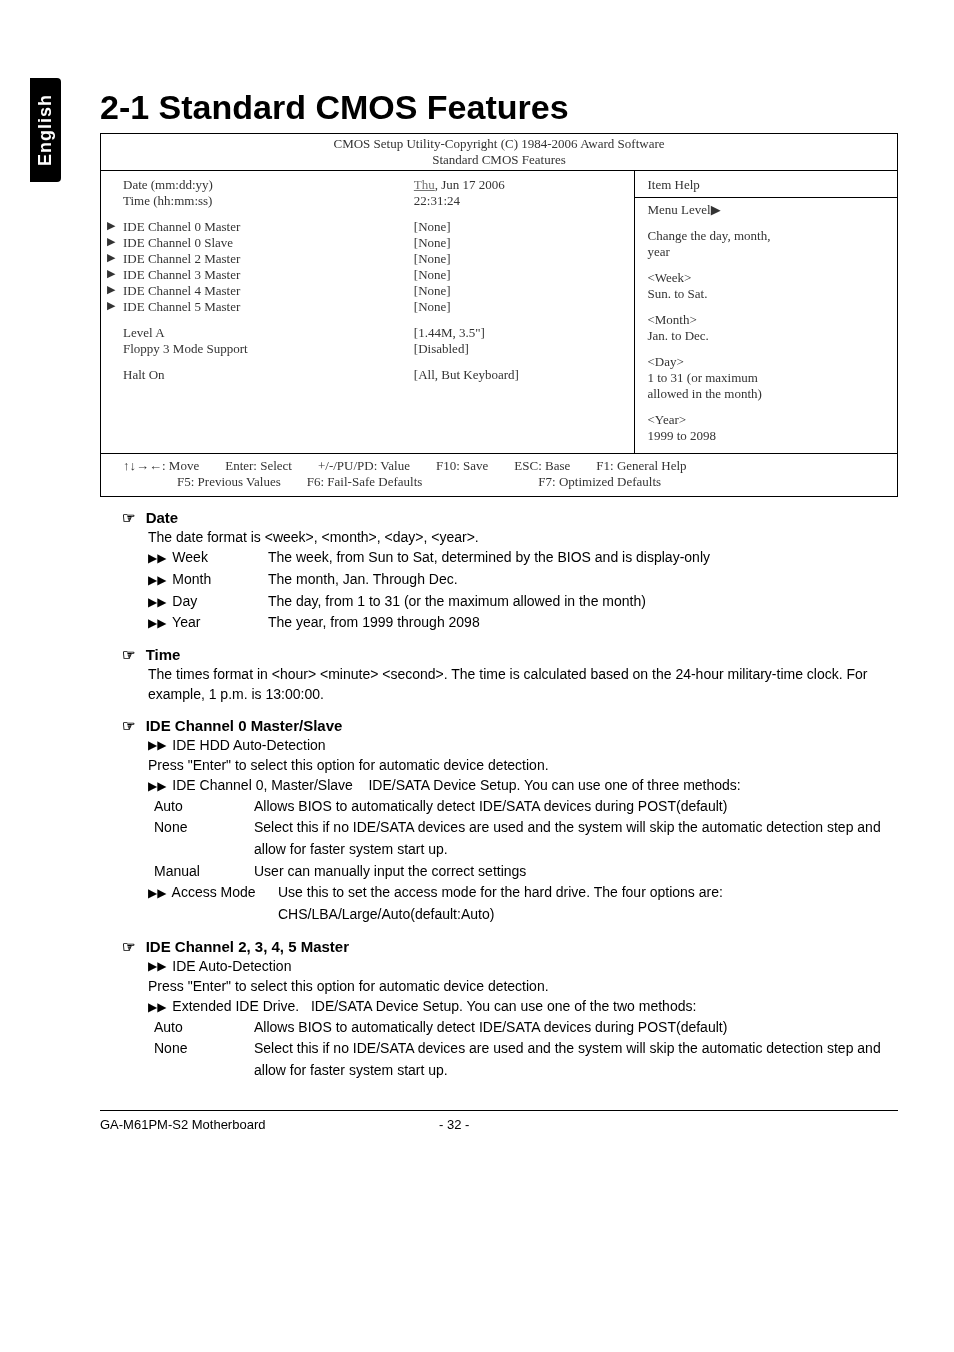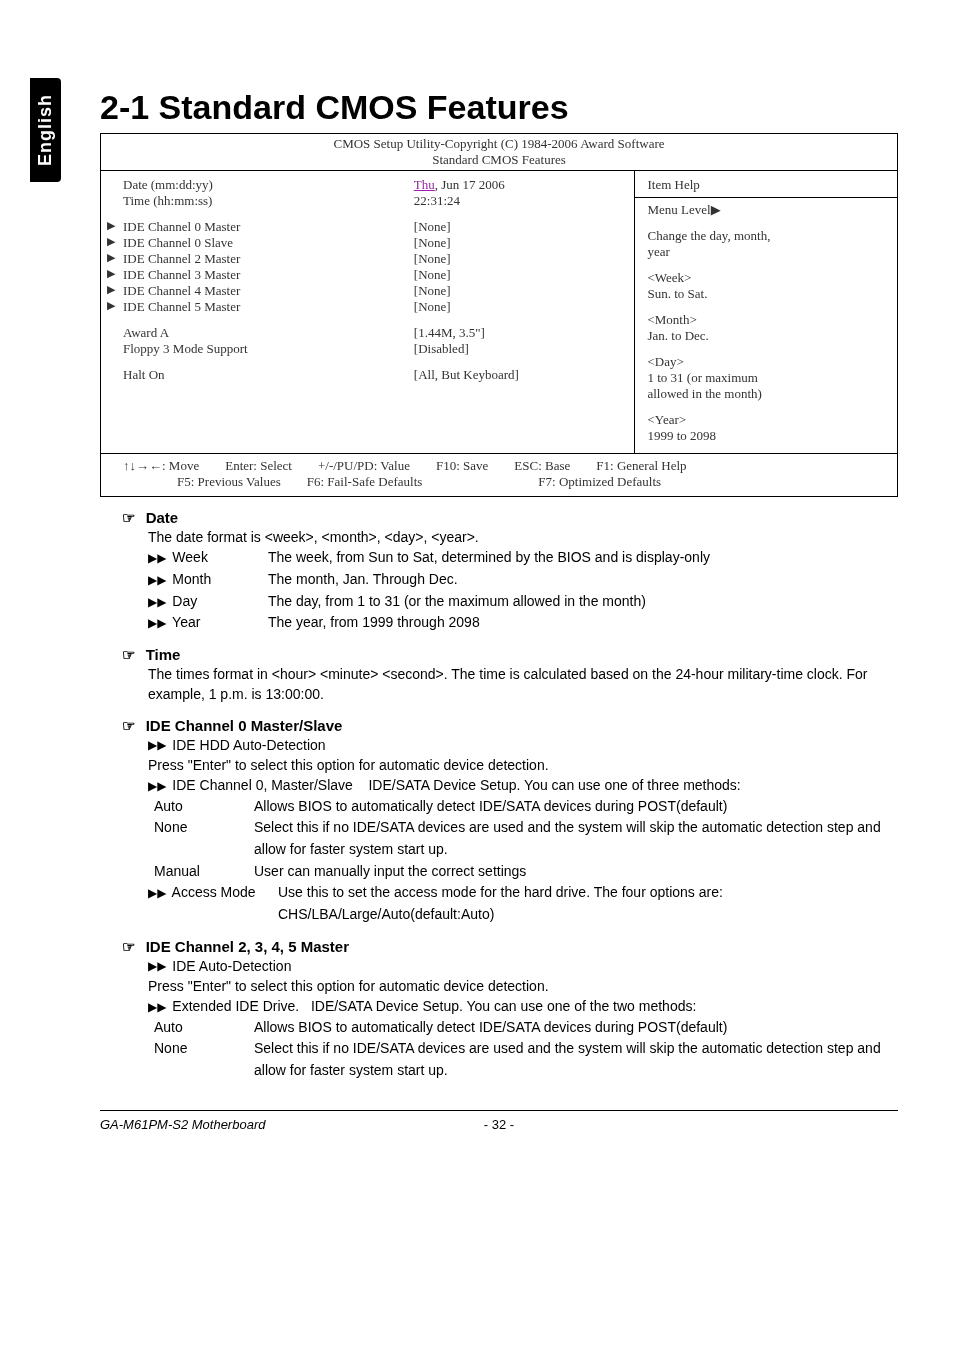--- a/index.html
+++ b/index.html
@@ -54,21 +54,21 @@
     padding: 6px 10px 60px 22px;
     position: relative;
   }
   .bios-right {
     flex: 1;
     padding: 6px 12px;
   }
   .bios-row { display: flex; }
   .bios-row .label { flex: 0 0 58%; }
   .bios-row .val { flex: 1; }
-  .muted { color: #a21caf; text-decoration: underline; }
+  .muted { color: #737373; text-decoration: underline; }
   .tri { position: absolute; left:6px; font-size:11px; }
   .bios-footer {
     border-top: 1px solid #000;
     padding: 4px 10px 6px 22px;
     display: flex;
     flex-wrap: wrap;
   }
   .bios-footer span { margin-right: 26px; white-space: nowrap; }
   .section-title {
     font-weight: bold;
@@ -102,22 +102,22 @@
   .def-row-indent .term { flex: 0 0 100px; }
   .def-row-indent .desc { flex: 1; }
   .dbl-arrow { font-size: 12px; margin-right:2px; vertical-align: middle; }
   .footer-line {
     border-top: 1px solid #000;
     margin-top: 28px;
     padding-top: 6px;
     font-size: 13px;
     display: flex;
   }
-  .footer-line .left { flex:1;font-style:italic; }
-  .footer-line .mid { flex:0 0 120px; text-align:center; }
+  .footer-line .left { flex:1; }
+  .footer-line .mid { flex:0 0 120px; }
   .footer-line .right { flex:1; }
 </style>
 </head>
 <body>
 
 <div class="side-tab">English</div>
 
 <div class="page">
 
   <h1>2-1   Standard CMOS Features</h1>
@@ -163,21 +163,21 @@
             <span class="label">IDE Channel 4 Master</span>
             <span class="val">[None]</span>
           </div>
         <div class="bios-row">
             <span class="tri">▶</span>
             <span class="label">IDE Channel 5 Master</span>
             <span class="val">[None]</span>
           </div>
         <div style="height:10px"></div>
         <div class="bios-row">
-            <span class="label">Award A</span>
+            <span class="label">Level A</span>
             <span class="val">[1.44M, 3.5"]</span>
           </div>
         <div class="bios-row">
             <span class="label">Floppy 3 Mode Support</span>
             <span class="val">[Disabled]</span>
           </div>
         <div style="height:10px"></div>
         <div class="bios-row">
             <span class="label">Halt On</span>
             <span class="val">[All, But Keyboard]</span>

